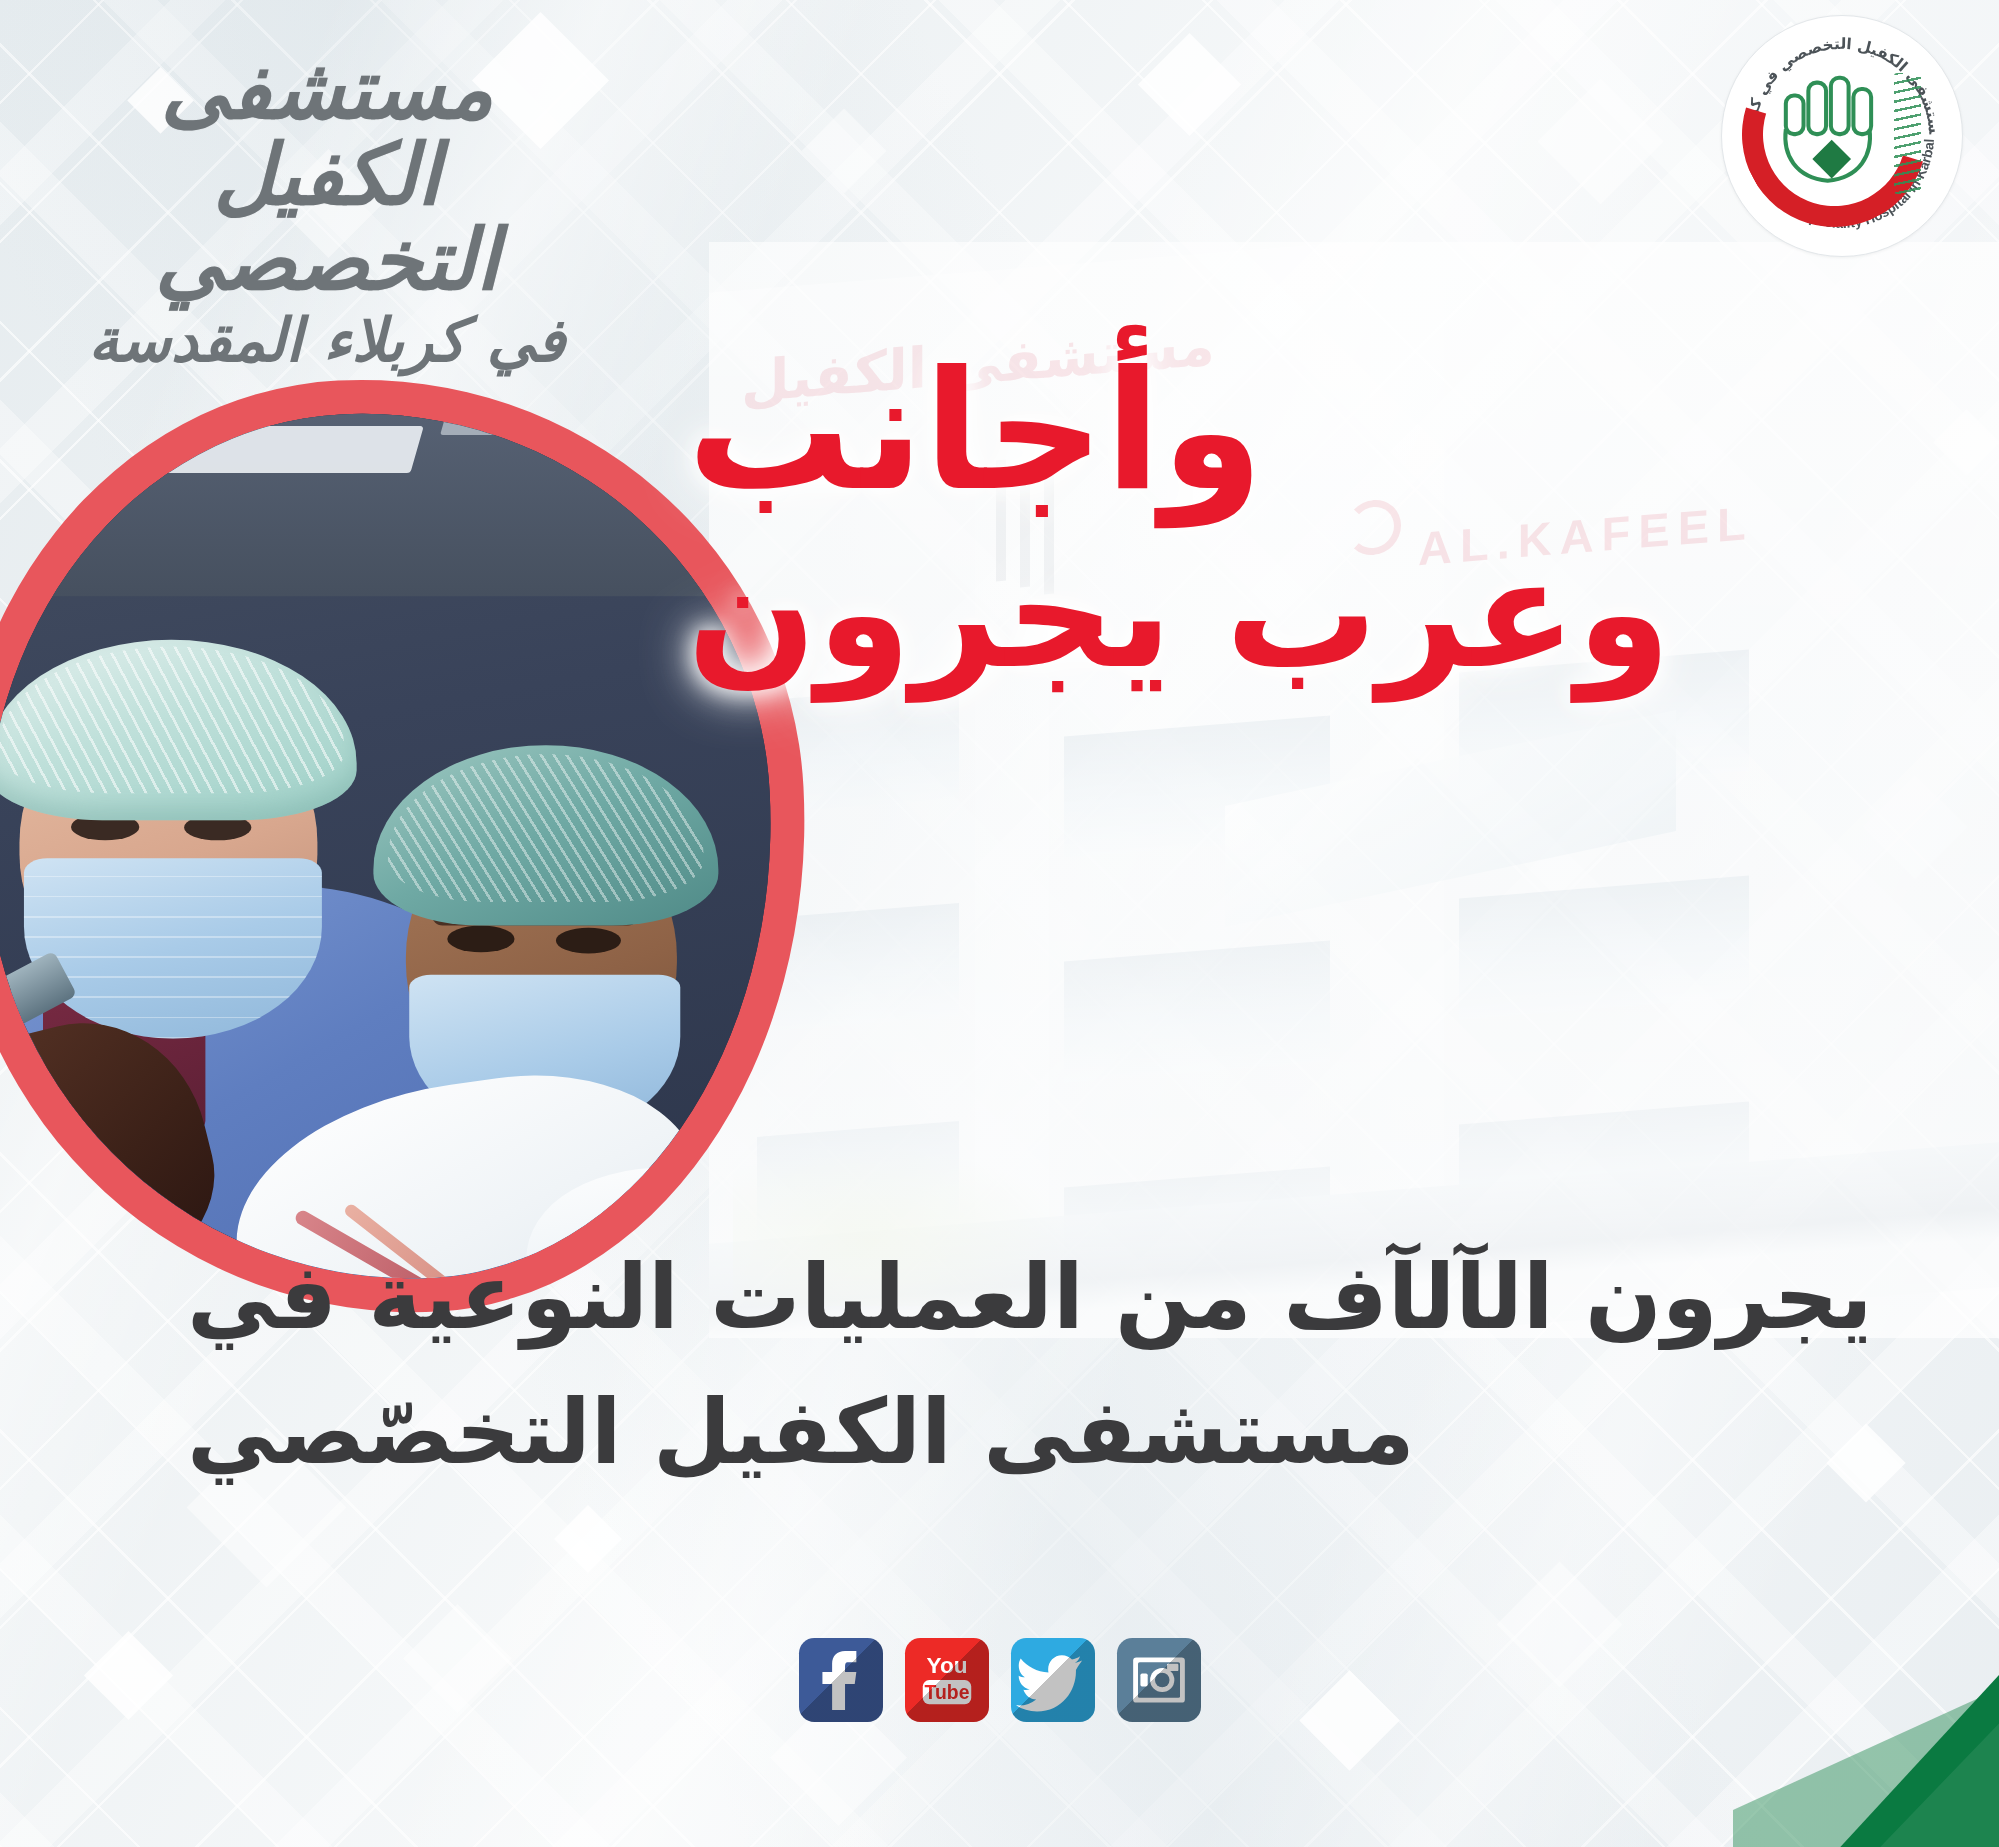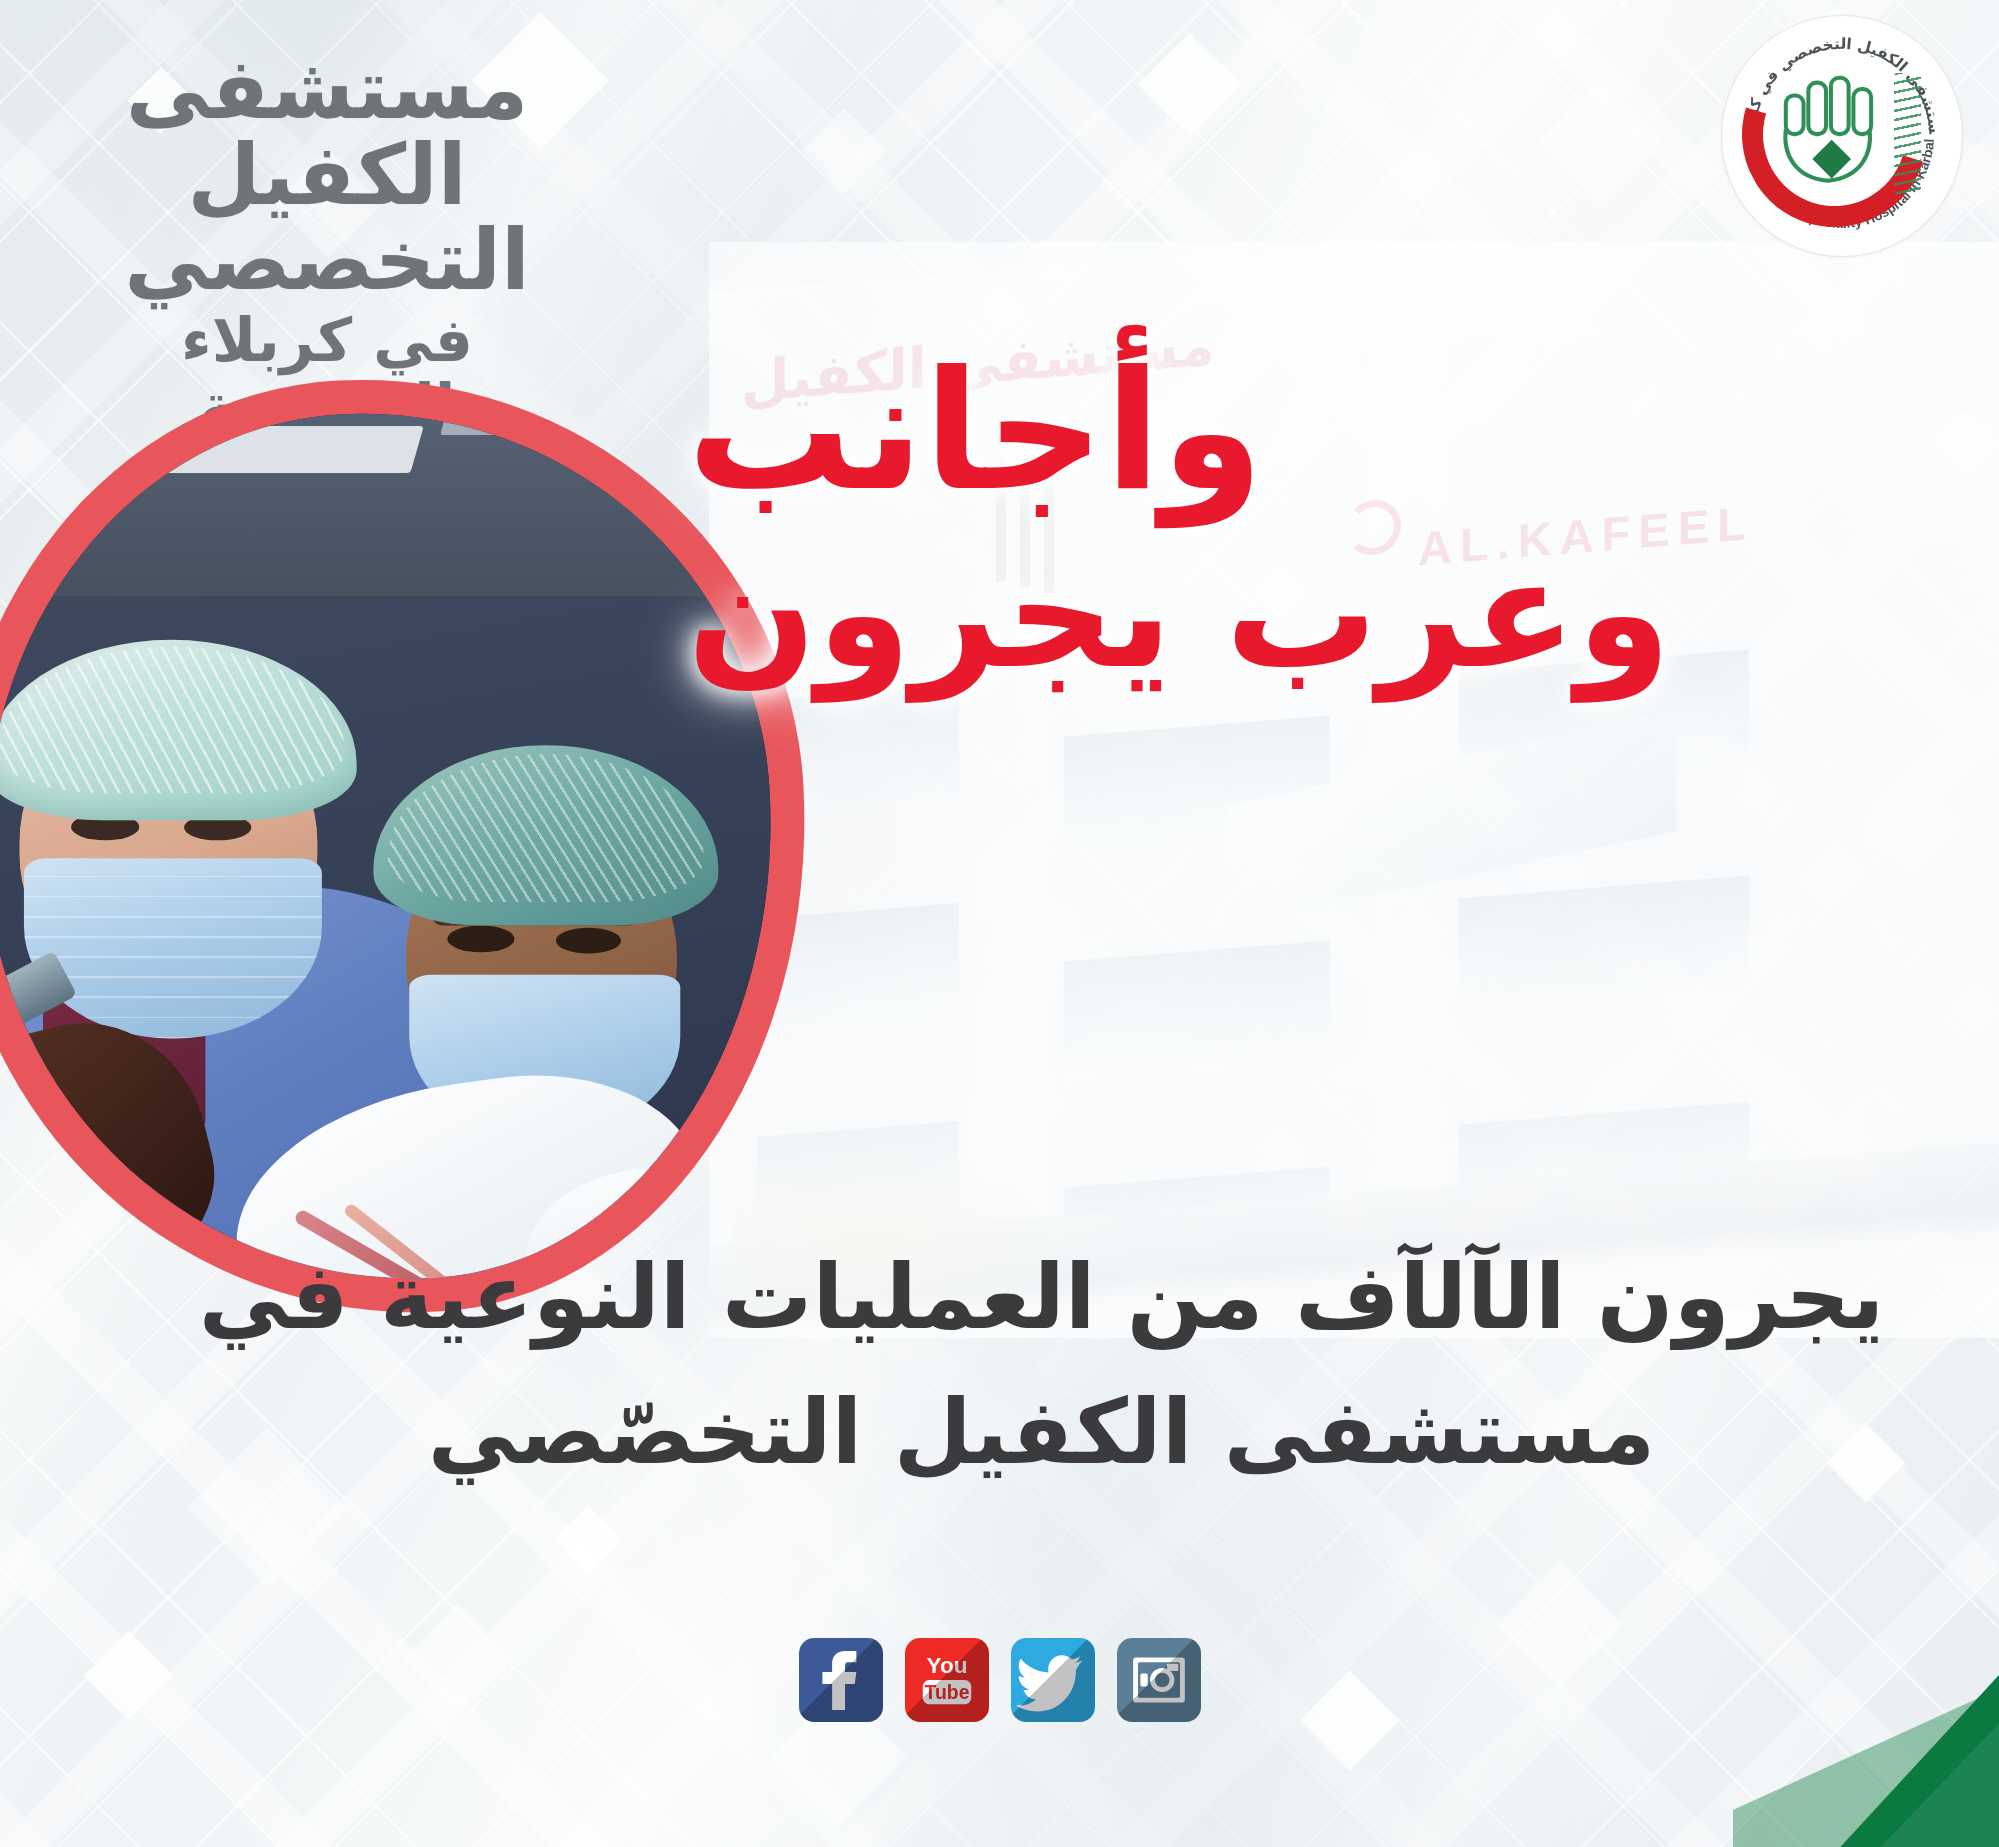--- a/index.html
+++ b/index.html
@@ -108,21 +108,21 @@
   }
   
   .building-wash{
     position:absolute; left:709px; top:242px; width:1290px; height:1096px;
     background:linear-gradient(180deg, rgba(255,255,255,.62) 0%, rgba(255,255,255,.5) 50%, rgba(255,255,255,.72) 100%);
   }
 
   
   .wordmark{
     position:absolute; left:81px; top:47px; width:492px;
-    text-align:center; color:#6e7478; direction:rtl;
+    text-align:center; color:#6e7478; direction:rtl;font-style:italic;
   }
   .wordmark .line1{
     font-size:84px; line-height:1.02; font-weight:700;
     letter-spacing:-1.6px;
     text-shadow:0 0 0.8px rgba(110,116,120,.4);
   }
   .wordmark .line2{
     font-size:60px; line-height:1.1; font-weight:700; margin-top:3.2px;
   }
 
@@ -270,21 +270,21 @@
   .h1{font-size:242px; color:#0a7c45; letter-spacing:-4.8px;}
   .h2{font-size:165px; color:#e8192c; margin-top:35px;}
   .h3{font-size:152px; color:#e8192c; margin-top:27px;}
 
   
   .body-text{
     position:absolute;
     right:103px; top:1229px;
     width:1709px;
     direction:rtl;
-    text-align:center;
+    text-align:left;
     color:#3b3b3d;
     font-size:90px;
     font-weight:600;
     line-height:1.5;
     letter-spacing:-0.8px;
   }
 
   
   .social{
     position:absolute;

